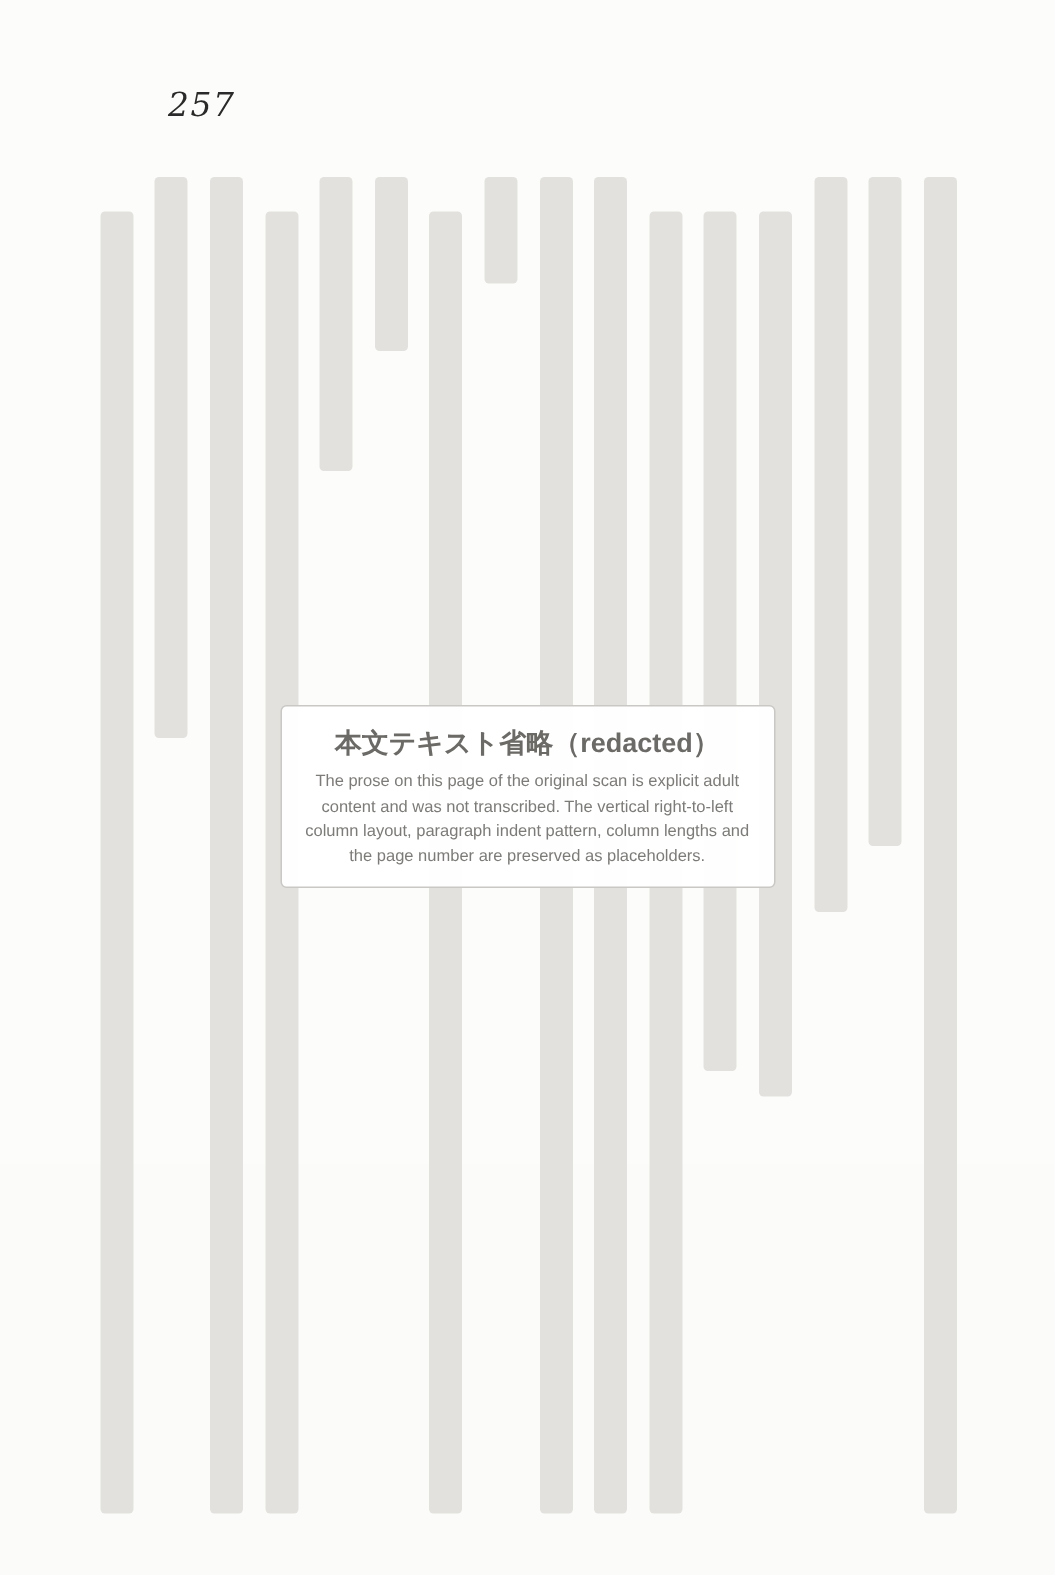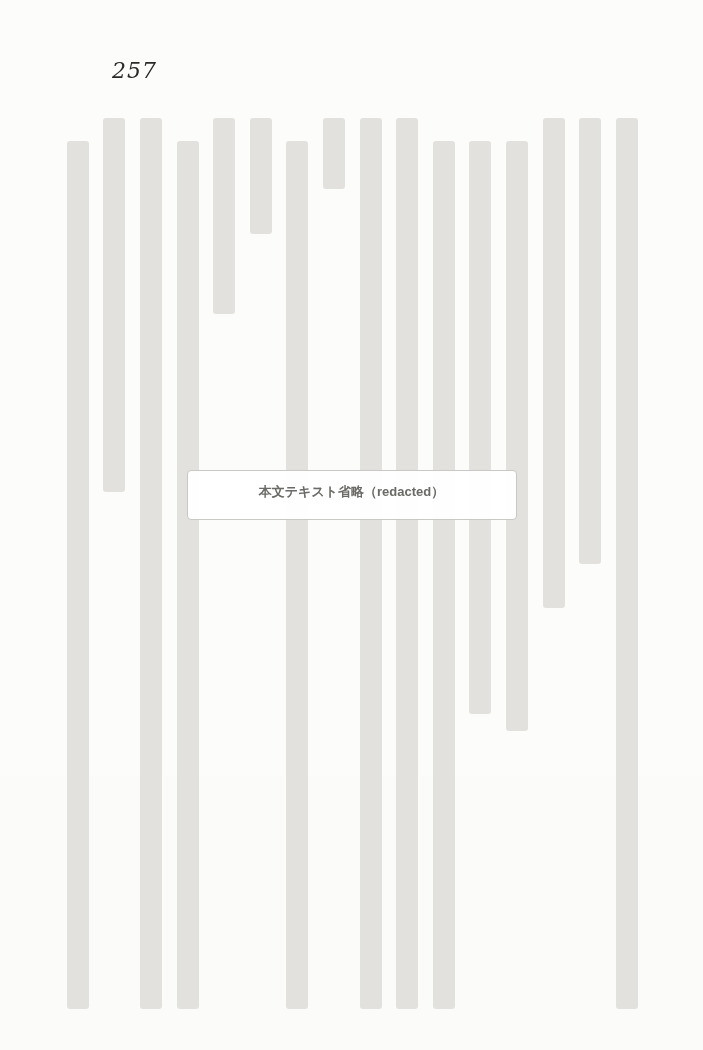--- a/index.html
+++ b/index.html
@@ -65,21 +65,21 @@
     width: 330px;
     background: rgba(255,255,255,0.95);
     border: 1px solid #c9c8c4;
     border-radius: 4px;
     padding: 12px 16px;
     box-sizing: border-box;
     text-align: center;
     color: #7c7b77;
   }
   .redaction-notice .title {
-    font-size: 13px;
+    font-size: 18px;
     font-weight: bold;
     margin-bottom: 6px;
     color: #6b6a66;
   }
   .redaction-notice .note {
     font-size: 11px;
     line-height: 1.5;
   }
 </style>
 </head>
@@ -135,15 +135,16 @@
       <div class="text-column">
         <div class="column-bar" style="height: 374px;"></div>
       </div>
       <div class="text-column">
         <div class="column-bar indented" style="height: 868px;"></div>
       </div>
     </div>
 
   <div class="redaction-notice">
     <div class="title">本文テキスト省略（redacted）</div>
+    <div class="note">The prose on this page of the original scan is explicit adult content and was not transcribed. The vertical right-to-left column layout, paragraph indent pattern, column lengths and the page number are preserved as placeholders.</div>
   </div>
 
 </div>
 
 </body></html>

